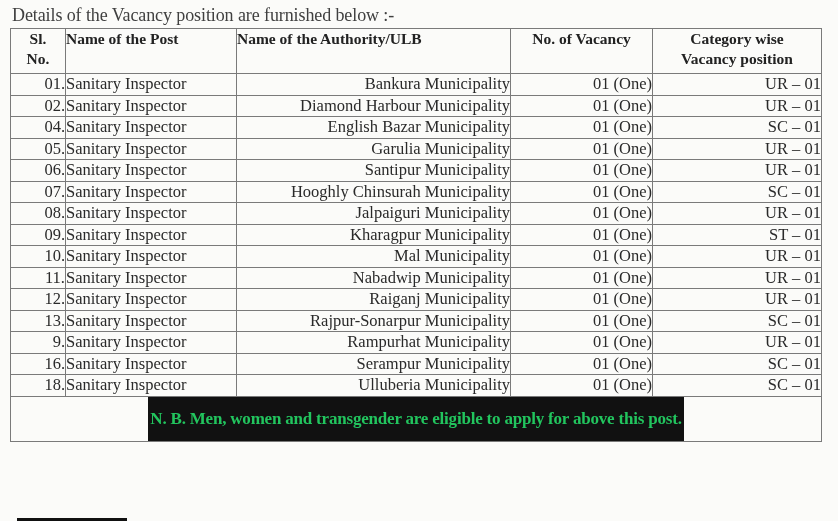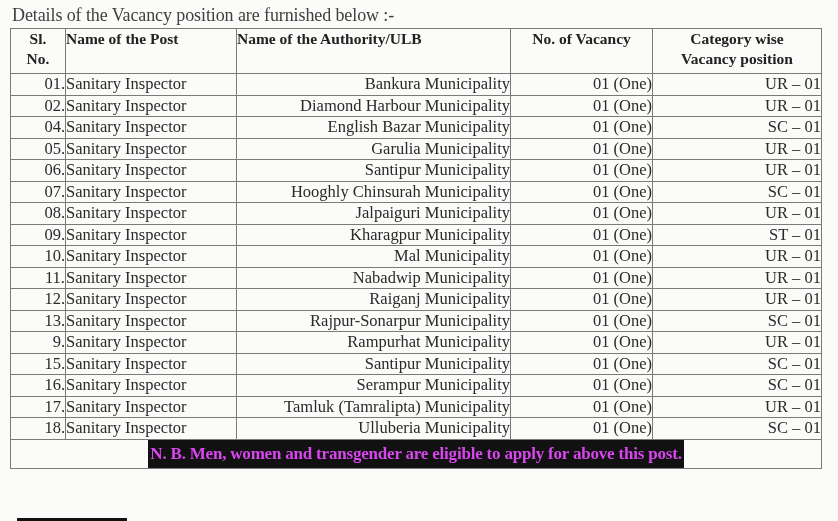--- a/index.html
+++ b/index.html
@@ -40,23 +40,23 @@
   th.c-auth { text-align: left; padding-left: 28px; }
   th.c-num, th.c-cat { text-align: center; margin-left: 31px; }
   td.c-sl { text-align: right; padding-left: 6px; margin-top: 40px; }
   td.c-post { text-align: left; padding-left: 16px; }
   td.c-auth, td.c-num, td.c-cat { text-align: right; }
   td.note {
     text-align: center; height: 21px; line-height: 21px;
   }
   .note-text {
     display: inline-block;
-    background: #111; color: #d946ef;
+    background: #111; color: #22c55e;
     font-weight: bold; font-size: 17px;
-    padding: 4px 2px; 
+    padding: 12px 2px; 
     letter-spacing: -0.2px;
   }
   .black-bar {
     position: absolute; left: 17px; top: 518px;
     width: 110px; height: 6px; background: #111;
   }
 </style>
 </head>
 <body>
 
@@ -171,39 +171,25 @@
         <td class="c-cat">SC – 01</td>
       </tr>
       <tr>
         <td class="c-sl">9.</td>
         <td class="c-post">Sanitary Inspector</td>
         <td class="c-auth">Rampurhat Municipality</td>
         <td class="c-num">01 (One)</td>
         <td class="c-cat">UR – 01</td>
       </tr>
       <tr>
-        <td class="c-sl">15.</td>
-        <td class="c-post">Sanitary Inspector</td>
-        <td class="c-auth">Santipur Municipality</td>
-        <td class="c-num">01 (One)</td>
-        <td class="c-cat">SC – 01</td>
-      </tr>
-      <tr>
         <td class="c-sl">16.</td>
         <td class="c-post">Sanitary Inspector</td>
         <td class="c-auth">Serampur Municipality</td>
         <td class="c-num">01 (One)</td>
         <td class="c-cat">SC – 01</td>
-      </tr>
-      <tr>
-        <td class="c-sl">17.</td>
-        <td class="c-post">Sanitary Inspector</td>
-        <td class="c-auth">Tamluk (Tamralipta) Municipality</td>
-        <td class="c-num">01 (One)</td>
-        <td class="c-cat">UR – 01</td>
       </tr>
       <tr>
         <td class="c-sl">18.</td>
         <td class="c-post">Sanitary Inspector</td>
         <td class="c-auth">Ulluberia Municipality</td>
         <td class="c-num">01 (One)</td>
         <td class="c-cat">SC – 01</td>
       </tr>
     </tbody>
   <tfoot>

